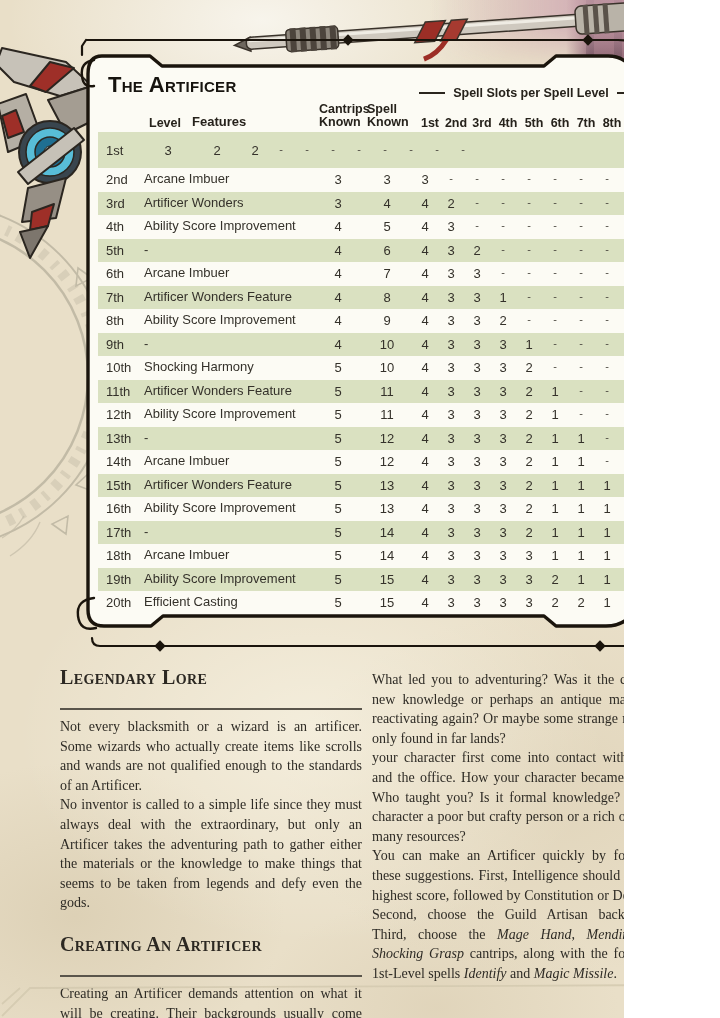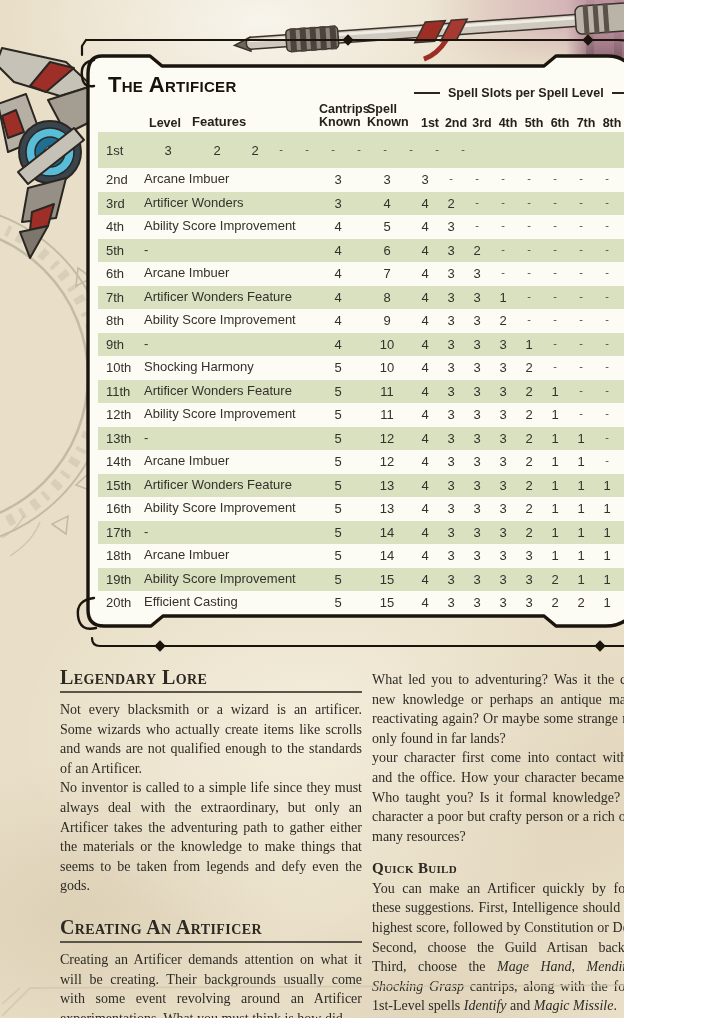--- a/index.html
+++ b/index.html
@@ -31,21 +31,21 @@
   .wash{left:430px;top:0;width:290px;height:70px;
     background:linear-gradient(90deg, rgba(207,169,179,0) 0%, rgba(207,169,179,.75) 45%, rgba(185,140,156,.9) 100%);
     -webkit-mask-image:linear-gradient(180deg,#000 35%,rgba(0,0,0,0) 100%);
             mask-image:linear-gradient(180deg,#000 35%,rgba(0,0,0,0) 100%);}
   .svg-abs{position:absolute;left:0;top:0;}
   
   .card-content{position:absolute;left:98px;top:70px;width:550px;height:548px;}
   .table-title{position:absolute;left:10px;top:2px;font-weight:700;font-size:22px;
     letter-spacing:.3px;color:#16130e;font-variant:small-caps;}
   .slots-head{position:absolute;left:316px;top:16px;width:234px;display:flex;
-    align-items:center;justify-content:flex-start;gap:8px;font-size:12.5px;font-weight:700;color:#26221b;}
+    align-items:center;justify-content:center;gap:8px;font-size:12.5px;font-weight:700;color:#26221b;}
   .slots-head .dashline{width:26px;height:2px;background:#2a251d;}
   .trow,.hrow{display:flex;align-items:center;padding-left:8px;}
   .hrow{position:absolute;left:0;top:32px;width:550px;align-items:flex-end;height:28px;
     font-size:12.5px;font-weight:700;color:#26221b;}
   .rows{position:absolute;left:0;top:62px;width:550px;}
   .trow{height:23.5px;font-size:13px;color:#34312a;}
   .trow.tall{height:36px;}
   .trow.green{background:#dae1c1;}
   .c{box-sizing:border-box;}
   .lvl{width:38px;}
@@ -54,21 +54,21 @@
   .spk{width:50px;text-align:center;}
   .slots{display:flex;}
   .slot{width:26px;text-align:center;}
   .hd{white-space:pre-line;line-height:1.1;text-align:left;}
   .hrow .lvl,.hrow .feat{text-align:left;padding-left:43px;}
   .num.dash{font-size:11px;color:#4d4a42;}
   
   .col{position:absolute;color:#2e2b25;font-family:"Liberation Serif",serif;}
   .col-left{left:60px;top:666px;width:302px;}
   .col-right{left:372px;top:666px;width:296px;padding-top:4px;}
-  .col h2{margin:0 0 7px 0;padding-bottom:3px;border-bottom:2px solid #5a554b;
+  .col h2{margin:0 0 7px 0;padding-bottom:20px;border-bottom:2px solid #5a554b;
     font-size:20px;font-weight:600;letter-spacing:.4px;color:#2c2822;font-variant:small-caps;line-height:1.1;}
   .col h2.spaced{margin-top:20px;}
   .col h3{margin:14px 0 2px 0;font-size:15px;font-weight:600;letter-spacing:.3px;
     color:#2c2822;font-variant:small-caps;line-height:1.1;}
   .col p{margin:0;font-size:14px;line-height:1.4;text-align:justify;}
 </style>
 </head>
 <body>
 
 <div class="page">
@@ -530,21 +530,20 @@
     <h2>Legendary Lore</h2>
     <p>Not every blacksmith or a wizard is an artificer. Some wizards who actually create items like scrolls and wands are not qualified enough to the standards of an Artificer.</p>
     <p>No inventor is called to a simple life since they must always deal with the extraordinary, but only an Artificer takes the adventuring path to gather either the materials or the knowledge to make things that seems to be taken from legends and defy even the gods.</p>
     <h2 class="spaced">Creating An Artificer</h2>
     <p>Creating an Artificer demands attention on what it will be creating. Their backgrounds usually come with some event revolving around an Artificer experimentations. What you must think is how did</p>
   </div>
 
   <div class="col col-right">
     <p>What led you to adventuring? Was it the crave of new knowledge or perhaps an antique machinery reactivating again? Or maybe some strange material only found in far lands?</p>
     <p>your character first come into contact with magic and the office. How your character became crafty? Who taught you? Is it formal knowledge? Is your character a poor but crafty person or a rich one with many resources?</p>
-    <h3>Quick Build</h3>
     <p><span>You can make an Artificer quickly by following these suggestions. First, Intelligence should be your highest score, followed by Constitution or Dexterity. Second, choose the Guild Artisan background. Third, choose the </span><i>Mage Hand</i><span>, </span><i>Mending</i><span> and </span><i>Shocking Grasp</i><span> cantrips, along with the following 1st-Level spells </span><i>Identify</i><span> and </span><i>Magic Missile</i><span>.</span></p>
   </div>
 
   <svg class="svg-abs" width="720" height="40" style="left:0;top:978px;opacity:.8" viewBox="0 0 720 40">
     <path d="M2,38 L30,10 L680,7 L716,34 M2,26 L20,10" fill="none" stroke="#d3c9af" stroke-width="1.8"></path>
   </svg>
 
 </div>
 
 </body></html>

